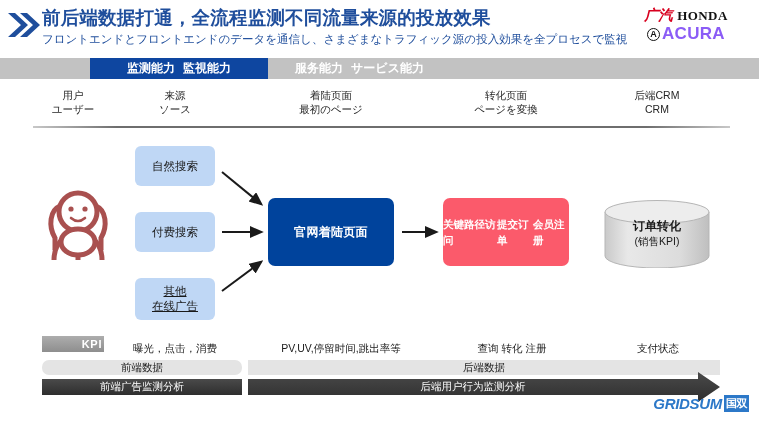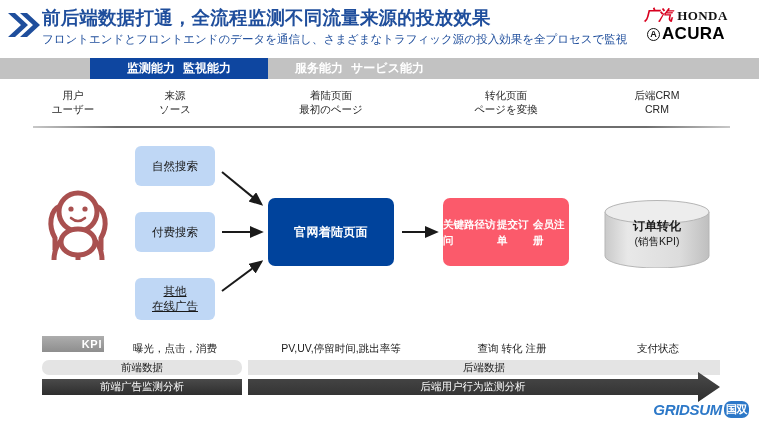--- a/index.html
+++ b/index.html
@@ -29,21 +29,21 @@
   }
   #brand { position: absolute; right: 8px; top: 7px; text-align: center; width: 130px; }
   #brand-row1 { display: flex; align-items: center; justify-content: center; gap: 5px; height: 17px; }
   #brand-gz { font-size: 14.5px; font-weight: bold; color: #D8001F; font-style: italic; letter-spacing: -.5px; }
   #brand-honda { font-family: "Liberation Serif", "DejaVu Serif", serif; font-size: 13px; font-weight: bold; color: #121212; letter-spacing: .4px; }
   #brand-row2 { display: flex; align-items: center; justify-content: center; gap: 2px; height: 18px; margin-top: 1px; }
   #brand-a-mark {
     width: 13px; height: 13px; border: 1.4px solid #121212; border-radius: 50%;
     font-size: 9px; font-weight: bold; color: #121212; line-height: 10.5px; text-align: center;
   }
-  #brand-acura { font-size: 17px; font-weight: bold; color: #000000; letter-spacing: .3px; }
+  #brand-acura { font-size: 17px; font-weight: bold; color: #8b5cf6; letter-spacing: .3px; }
 
   
   #tabbar {
     position: absolute; left: 0; top: 58px; width: 759px; height: 21px;
     background: #C2C2C2; display: flex; align-items: stretch;
   }
   .tab {
     display: flex; align-items: center; justify-content: center;
     font-size: 12px; font-weight: bold; color: #FFFFFF; white-space: nowrap;
   }
@@ -112,28 +112,28 @@
     font-size: 10.5px; color: #FFFFFF;
   }
   #bar-back-wrap { position: absolute; left: 248px; top: 372px; width: 472px; height: 30px; }
   #bar-back-text {
     position: absolute; left: 248px; top: 379px; width: 450px; height: 16px;
     display: flex; align-items: center; justify-content: center;
     font-size: 10.5px; color: #FFFFFF; z-index: 2; text-align: center;
   }
 
   
-  #footer-logo { position: absolute; right: 10px; bottom: 13px; display: flex; align-items: center; gap: 2px; }
+  #footer-logo { position: absolute; right: 10px; bottom: 19px; display: flex; align-items: center; gap: 2px; }
   #fl-grid {
     font-size: 15px; font-weight: bold; font-style: italic; color: #2C78C8;
     letter-spacing: -.3px;
   }
   #fl-cn {
     background: #2C78C8; color: #FFFFFF; font-size: 11px; font-weight: bold;
-    padding: 1px 2px; letter-spacing: -.5px; border-radius: 7px;
+    padding: 1px 2px; letter-spacing: -.5px;
   }
 </style>
 </head>
 <body>
 
 <div id="slide">
 
   <div id="header">
 
     <div id="chevrons">

